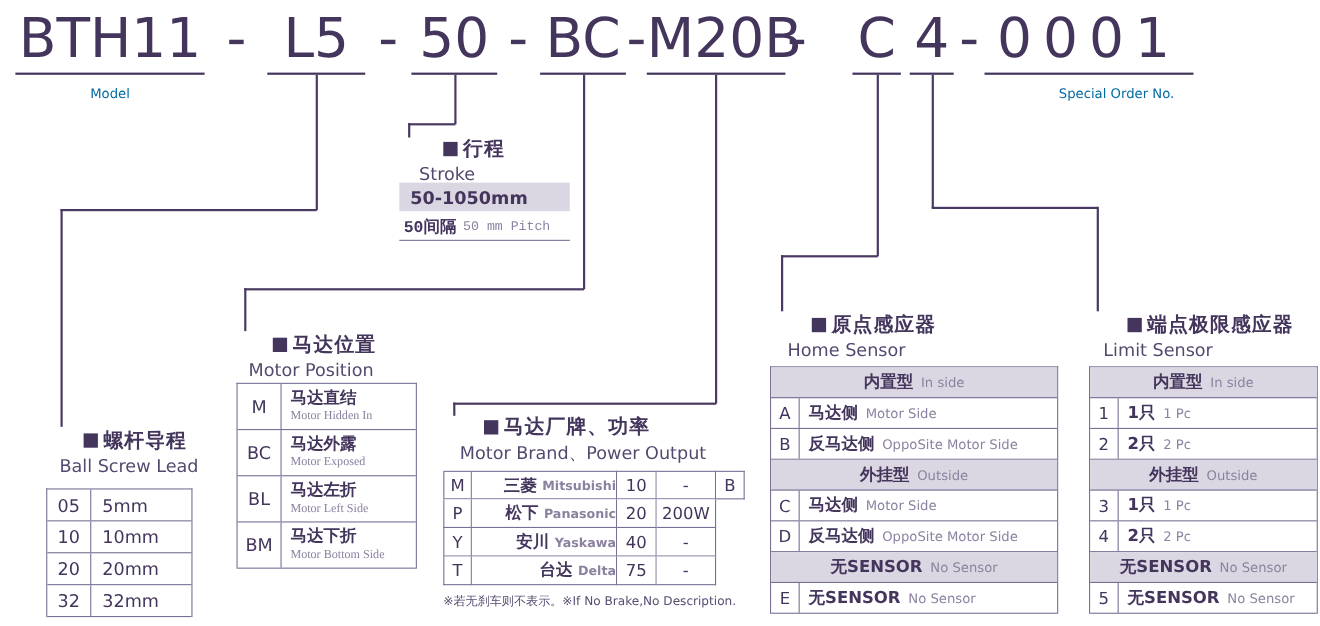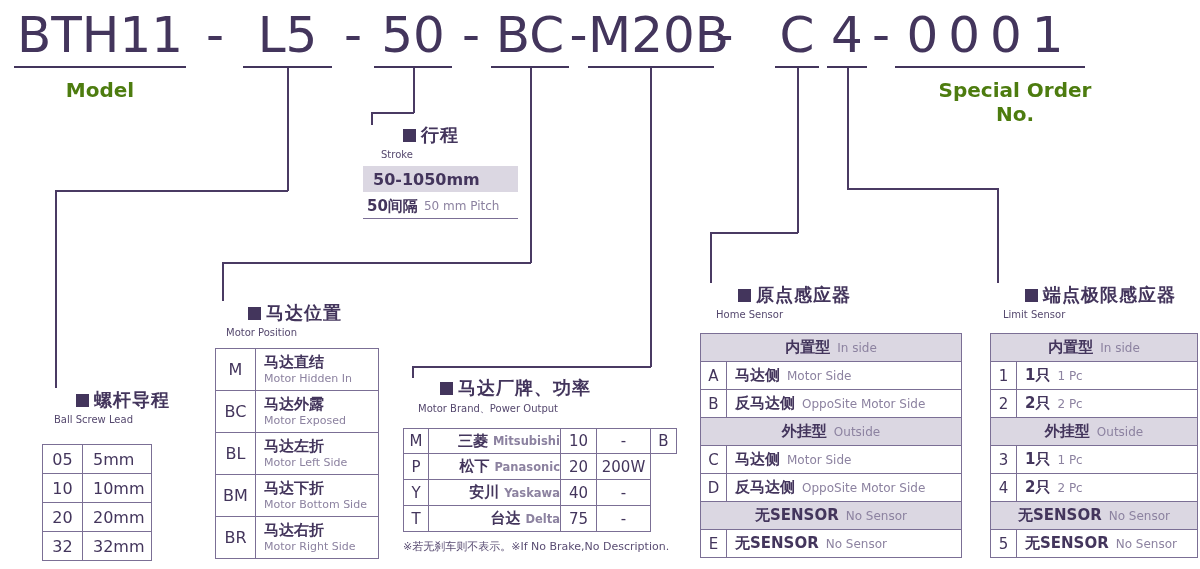--- a/index.html
+++ b/index.html
@@ -13,39 +13,39 @@
 
   
   .tseg { position:absolute; top:6px; height:62px; font-size:50px; line-height:58px;
           text-align:center; border-bottom:2px solid var(--text,#43355c); white-space:nowrap; }
   .tseg.sp { letter-spacing:10px; }
   .tdash { position:absolute; top:6px; height:62px; font-size:50px; line-height:58px; text-align:center; }
 
   
   .top-label { position:absolute; text-align:center; }
   .top-label .zh { font-size:18px; font-weight:bold; letter-spacing:2px; }
-  .top-label .en { font-size:20px; margin-top:2px; color:#4d7c0f;font-weight:bold; }
+  .top-label .en { font-size:12px; margin-top:2px; color:#0369a1; }
 
   
   .sec-head { position:absolute; white-space:nowrap; }
   .sec-head .zh { font-size:18px; font-weight:bold; display:flex; align-items:center; letter-spacing:1px;padding-left:40px; }
   .sec-head .sq { width:13px; height:13px; background:var(--text,#43355c); display:inline-block; margin-right:5px; flex:0 0 auto; }
-  .sec-head .en { font-size:10px; margin-left:18px; margin-top:2px; color:#55486e; }
-
-  
-  .bs-table { position:absolute; left:42px; top:444px; width:110px; border:1px solid var(--border,#7b6f95); border-bottom:none; background:#fff; }
+  .sec-head .en { font-size:16px; margin-left:18px; margin-top:2px; color:#55486e; }
+
+  
+  .bs-table { position:absolute; left:42px; top:444px; width:133px; border:1px solid var(--border,#7b6f95); border-bottom:none; background:#fff; }
   .bs-row { display:flex; height:29px; border-bottom:1px solid var(--border,#7b6f95); align-items:stretch; font-size:16px; }
   .bs-code { width:40px; border-right:1px solid var(--border,#7b6f95); display:flex; align-items:center; justify-content:center; }
   .bs-val { flex:1; display:flex; align-items:center; padding-left:10px;text-align:center; }
 
   
   .mp-table { position:absolute; left:215px; top:348px; width:164px; border:1px solid var(--border,#7b6f95); border-bottom:none; background:#fff; }
   .mp-row { display:flex; height:42px; border-bottom:1px solid var(--border,#7b6f95); align-items:stretch; }
   .mp-code { width:40px; border-right:1px solid var(--border,#7b6f95); display:flex; align-items:center; justify-content:center; font-size:16px; }
-  .mp-val { flex:1; padding:4px 0 0 8px; }
+  .mp-val { flex:1; padding:4px 0 0 8px;font-family:Liberation Serif, serif; }
   .mp-val .zh { display:block; font-size:15px; line-height:19px; font-weight:bold; }
   .mp-val .en { display:block; font-size:11px; line-height:13px; color:var(--subtext,#8c82a0); }
 
   
   .mb-table { position:absolute; left:403px; top:428px; }
   .mb-row { display:flex; height:26px; }
   .mb-cell { border-right:1px solid var(--border,#7b6f95); border-bottom:1px solid var(--border,#7b6f95);
              display:flex; align-items:center; justify-content:center; font-size:15px; background:#fff; }
   .mb-row .mb-cell:first-child { border-left:1px solid var(--border,#7b6f95); }
   .mb-row:first-child .mb-cell { border-top:1px solid var(--border,#7b6f95); }
@@ -65,21 +65,21 @@
   .srow.shead .sen { font-size:12px; color:var(--subtext,#8c82a0); }
   .scode { width:26px; border-right:1px solid var(--border,#7b6f95); display:flex; align-items:center; justify-content:center; font-size:15px; flex:0 0 auto; }
   .sval { flex:1; display:flex; align-items:center; gap:7px; padding-left:8px; overflow:hidden; white-space:nowrap; }
   .sval .szh { font-size:15px; font-weight:bold; }
   .sval .sen { font-size:12px; color:var(--subtext,#8c82a0); }
 
   
   .stroke-range { position:absolute; left:363px; top:166px; width:155px; height:26px; background:var(--shaded,#dbd7e2);
                   display:flex; align-items:center; padding-left:10px; font-size:16px; font-weight:bold; }
   .stroke-pitch { position:absolute; left:363px; top:194px; width:155px; height:25px; border-bottom:1px solid var(--border,#7b6f95);
-                  display:flex; align-items:center; gap:6px; padding-left:4px; }
+                  display:flex; align-items:center; gap:6px; padding-left:4px;font-family:Liberation Mono, monospace; }
   .stroke-pitch .zh { font-size:15px; font-weight:bold; }
   .stroke-pitch .en { font-size:12px; color:var(--subtext,#8c82a0); }
 </style>
 </head>
 <body>
 
 <div class="tseg" style="left:14px;width:172px;">BTH11</div>
 <div class="tdash" style="left:192px;width:46px;">-</div>
 <div class="tseg" style="left:243px;width:89px;">L5</div>
 <div class="tdash" style="left:336px;width:34px;">-</div>
@@ -193,27 +193,20 @@
         <span class="en">Motor Left Side</span>
       </div>
   </div>
   <div class="mp-row">
     <div class="mp-code">BM</div>
     <div class="mp-val">
         <span class="zh">马达下折</span>
         <span class="en">Motor Bottom Side</span>
       </div>
   </div>
-  <div class="mp-row">
-    <div class="mp-code">BR</div>
-    <div class="mp-val">
-        <span class="zh">马达右折</span>
-        <span class="en">Motor Right Side</span>
-      </div>
-  </div>
 </div>
 
 <div class="sec-head" style="left:400px;top:376px;">
   <div class="zh">
       <span class="sq"></span>
       <span>马达厂牌、功率</span>
     </div>
   <div class="en">Motor Brand、Power Output</div>
 </div>
 <div class="mb-table">

